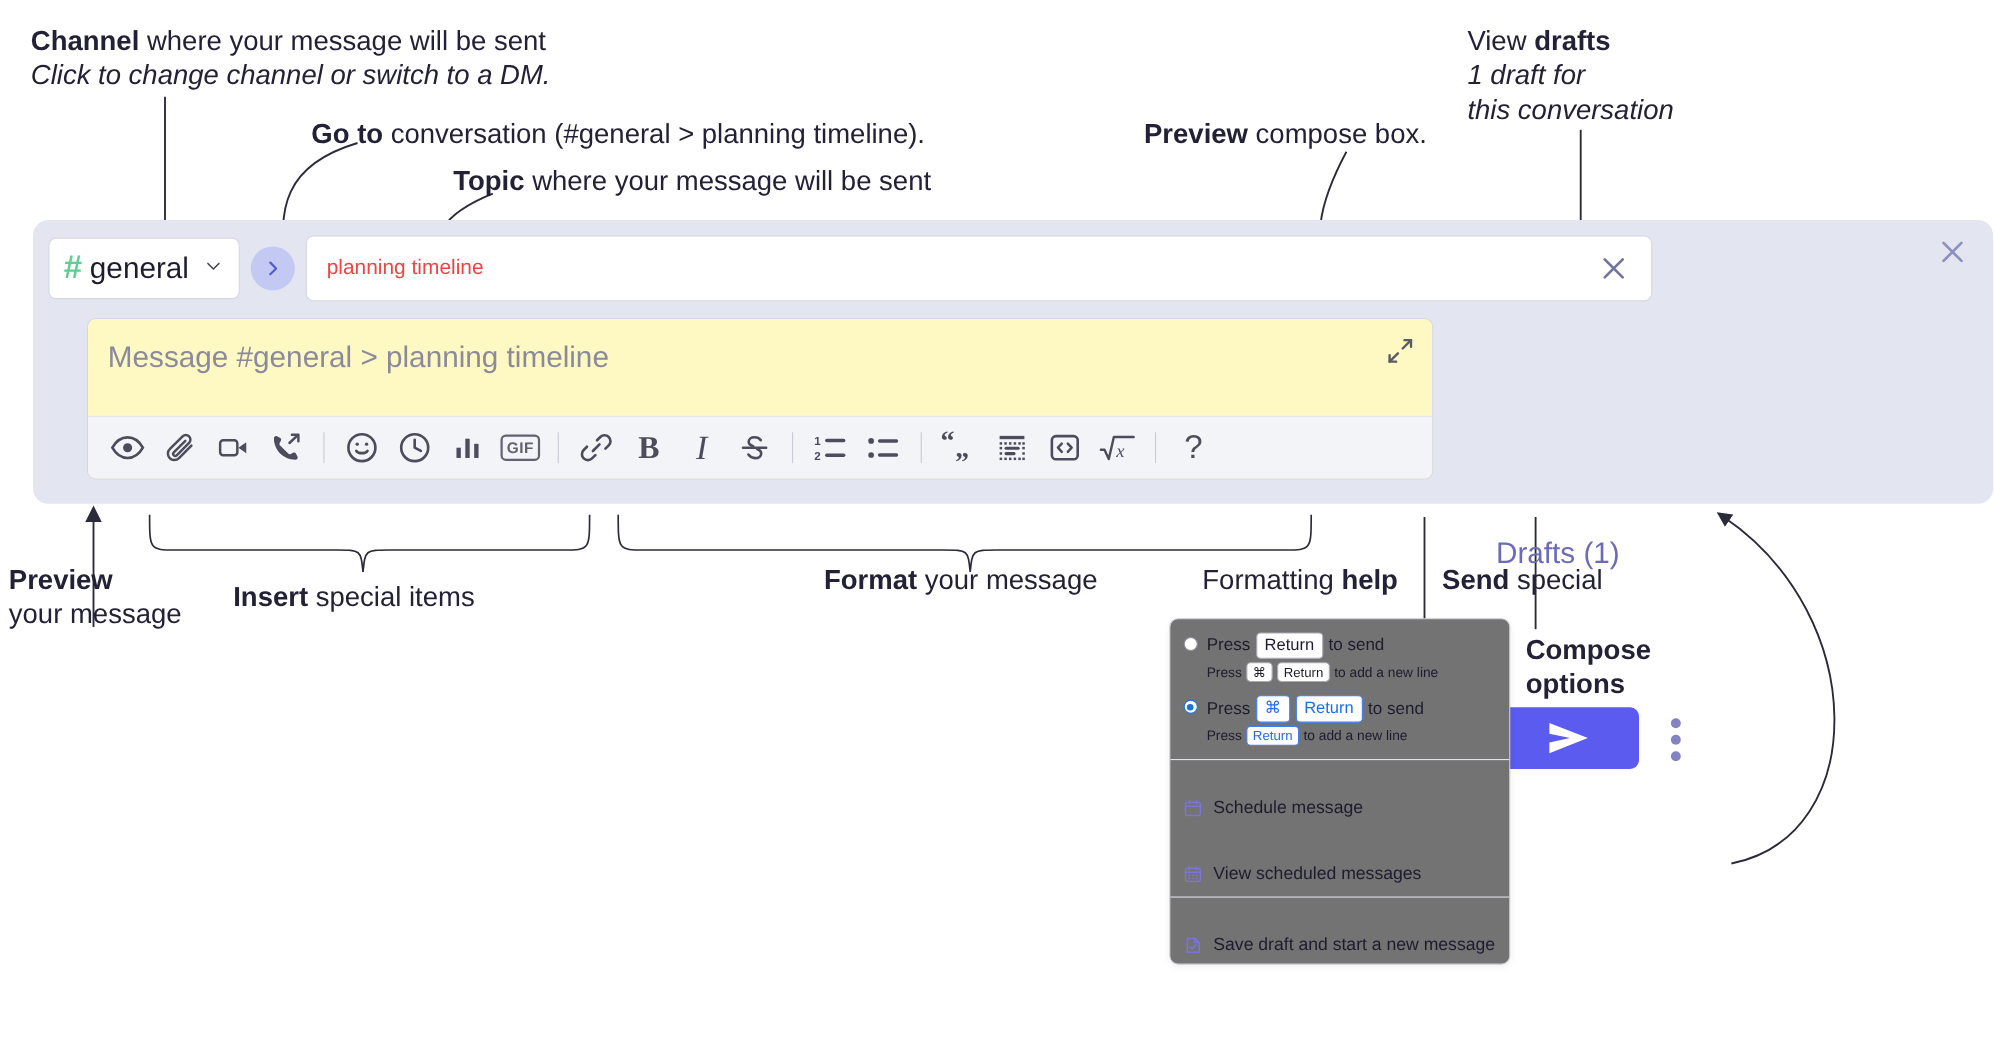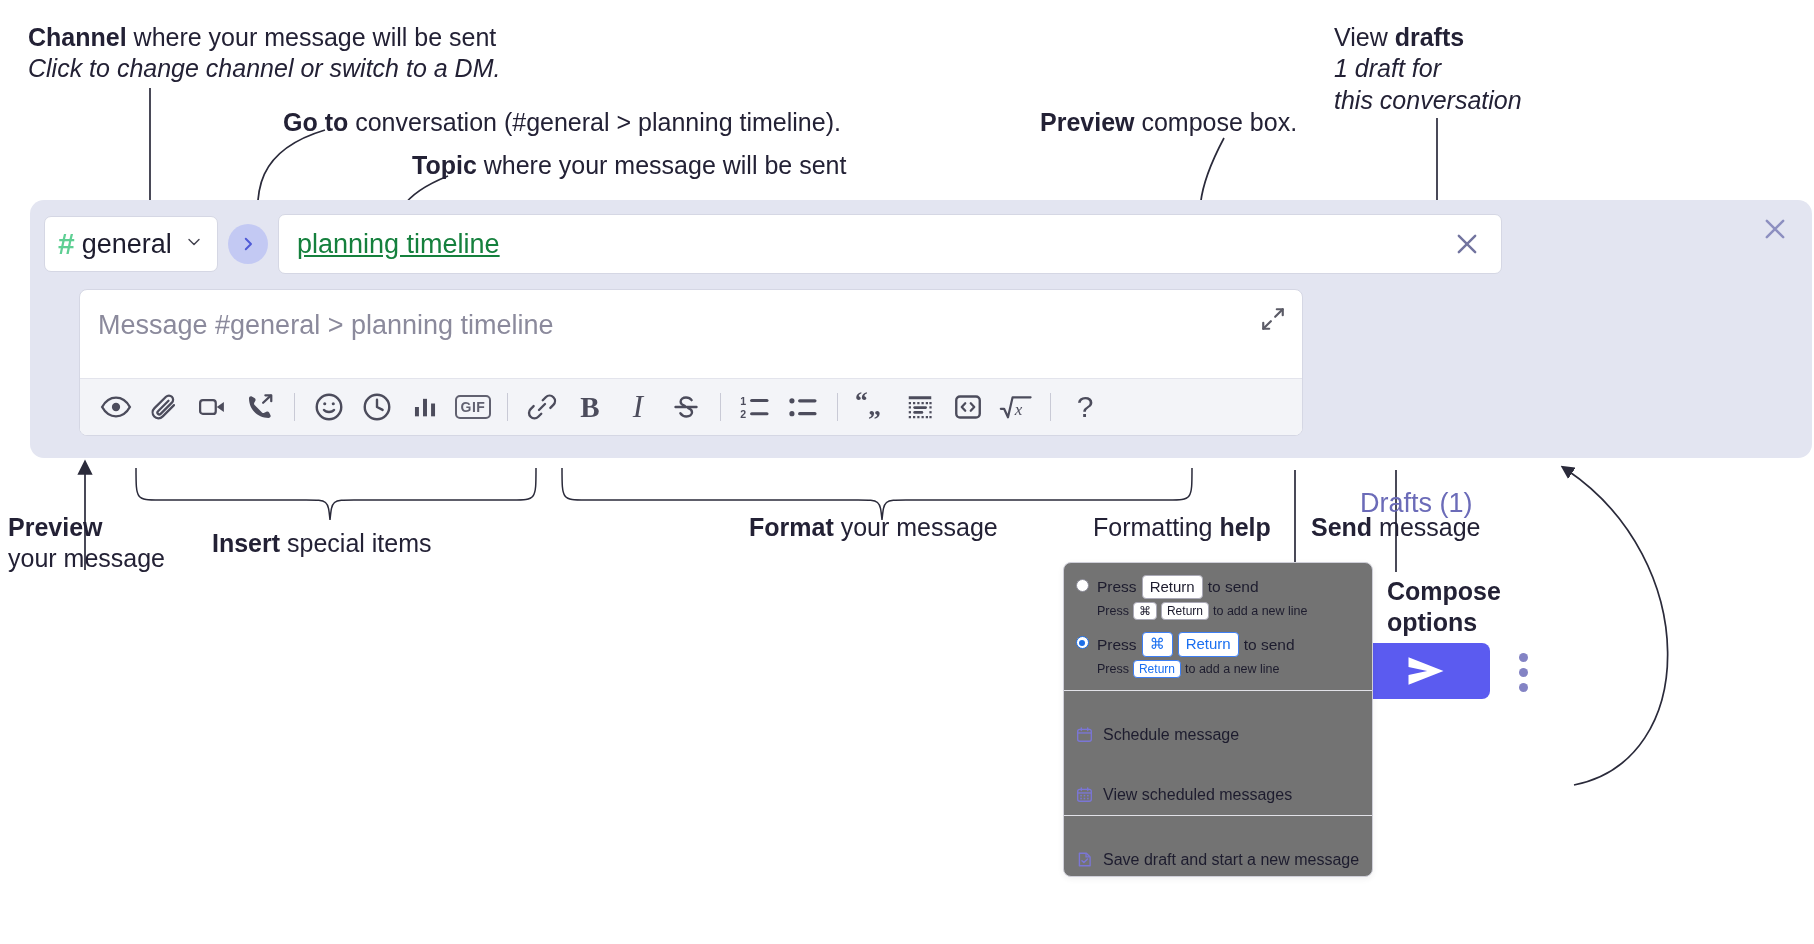--- a/index.html
+++ b/index.html
@@ -44,26 +44,26 @@
 
   .gotobtn{
     width:40px; height:40px; margin:0 10px; border-radius:50%;
     background:#c3c9f3; display:flex; align-items:center; justify-content:center; cursor:pointer;
   }
 
   .topic-field{
     width:1224px; height:60px; background:#fff; border:1px solid #d5d7e4; border-radius:7px;
     display:flex; align-items:center; padding:0 18px; position:relative;
   }
-  .topic-value{ font-size:27px; color:#15803d;text-decoration:underline; }
+  .topic-value{ font-size:19px; color:#ef4444; }
   .topic-clear{ position:absolute; right:20px; top:50%; transform:translateY(-50%); cursor:pointer; display:flex; }
 
   .msg-area{
     position:absolute; left:49px; top:89px; width:1224px; height:147px;
-    background:#ffffff; border:1px solid #d5d7e4; border-radius:8px; overflow:hidden;
+    background:#fef9c3; border:1px solid #d5d7e4; border-radius:8px; overflow:hidden;
   }
   .msg-placeholder{
     position:absolute; left:18px; top:20px; font-size:27px; color:#8b8a9c;
   }
   .expand-btn{ position:absolute; right:16px; top:16px; cursor:pointer; display:flex; }
 
   .toolbar{
     position:absolute; left:0; right:0; bottom:0; height:57px;
     background:#f3f4f8; border-top:1px solid #e3e4ec;
     display:flex; align-items:center; padding-left:12px; gap:0;
@@ -203,21 +203,21 @@
 
   <div class="anno" style="left:749px; top:512px;">
     <b>Format</b><span> your message</span>
   </div>
 
   <div class="anno" style="left:1093px; top:512px;">
     <span>Formatting </span><b>help</b>
   </div>
 
   <div class="anno" style="left:1311px; top:512px;">
-    <b>Send</b><span> message</span>
+    <b>Send</b><span> special</span>
   </div>
 
   <div class="anno" style="left:1387px; top:576px;">
     <div><b>Compose</b></div>
     <div><b>options</b></div>
     <div>menu</div>
   </div>
 
   <div class="compose-panel">
 

